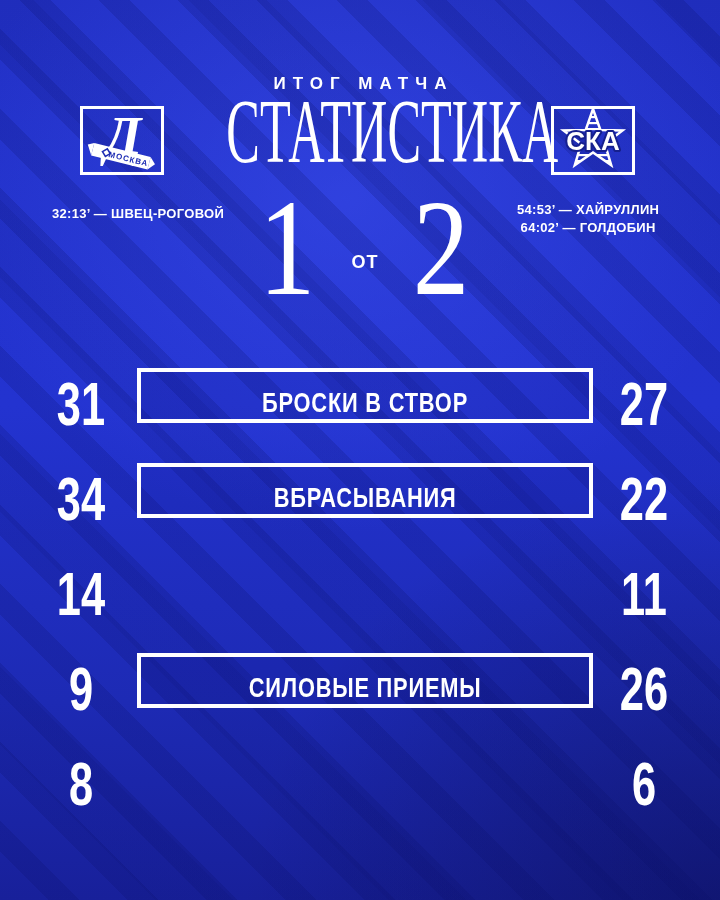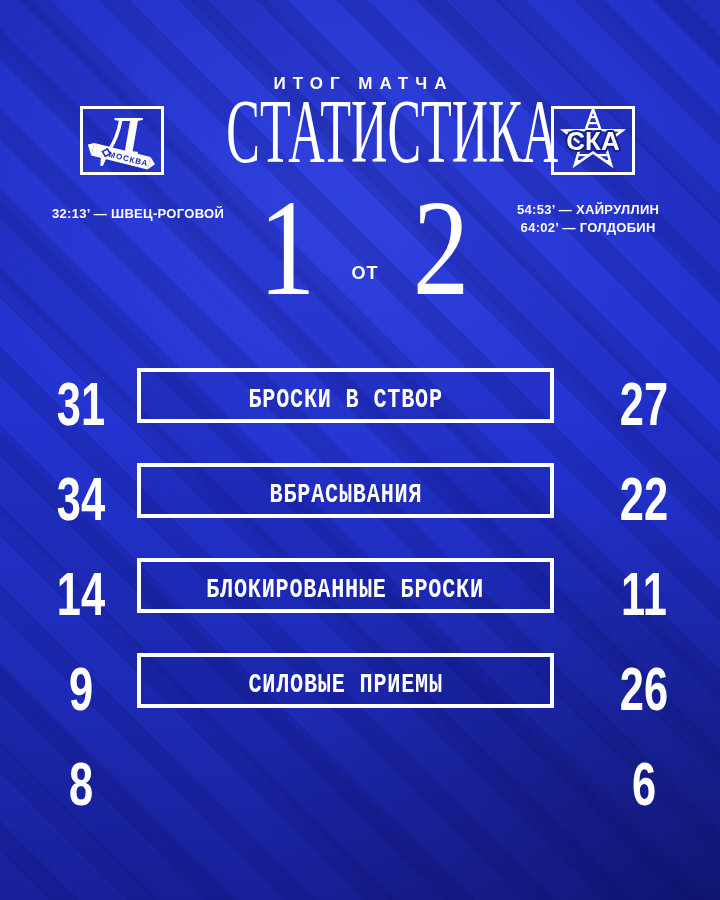--- a/index.html
+++ b/index.html
@@ -36,35 +36,35 @@
 
   .score{position:absolute;top:179px;left:0;width:100%;height:135px;}
   .score .digit{
     position:absolute;top:0;font-family:"Liberation Serif",serif;font-size:138px;line-height:1;
     transform:translateX(-50%) scaleX(.82);
   }
   .score .d-home{left:287px;}
   .score .d-away{left:441px;}
   .score .sep{
     position:absolute;left:365px;top:73px;transform:translateX(-50%);
-    font-size:18px;font-weight:700;letter-spacing:1px;margin-top:11px;
+    font-size:18px;font-weight:700;letter-spacing:1px;
   }
 
   .stat-row{position:absolute;left:0;width:720px;height:62px;}
   .r0{top:368px}.r1{top:463px}.r2{top:558px}.r3{top:653px}.r4{top:748px}
   .stat-num{
     position:absolute;top:5px;width:150px;text-align:center;
     font-size:62px;font-weight:700;line-height:62px;transform:scaleX(.70);
   }
   .stat-num.home{left:6px;}
   .stat-num.away{left:569px;}
   .stat-box{
-    position:absolute;left:137px;top:0;width:417px;height:55px;box-sizing:border-box;
+    position:absolute;left:137px;top:0;width:456px;height:55px;box-sizing:border-box;
     border:4px solid #fff;background:rgba(10,14,110,.10);
-    display:flex;align-items:flex-start;justify-content:center;padding-top:12px;font-family:Liberation Mono, monospace;
+    display:flex;align-items:flex-end;justify-content:center;padding-top:12px;
   }
   .stat-label{
     font-size:28px;font-weight:700;letter-spacing:1px;white-space:nowrap;
     transform:scaleX(.78);
   }
 </style>
 </head>
 <body>
 
 <div class="poster">
@@ -134,23 +134,20 @@
   <div class="stat-row r1">
     <div class="stat-num home">34</div>
     <div class="stat-box">
       <span class="stat-label">ВБРАСЫВАНИЯ</span>
     </div>
     <div class="stat-num away">22</div>
   </div>
 
   <div class="stat-row r2">
     <div class="stat-num home">14</div>
-    <div class="stat-box">
-      <span class="stat-label">БЛОКИРОВАННЫЕ БРОСКИ</span>
-    </div>
     <div class="stat-num away">11</div>
   </div>
 
   <div class="stat-row r3">
     <div class="stat-num home">9</div>
     <div class="stat-box">
       <span class="stat-label">СИЛОВЫЕ ПРИЕМЫ</span>
     </div>
     <div class="stat-num away">26</div>
   </div>

